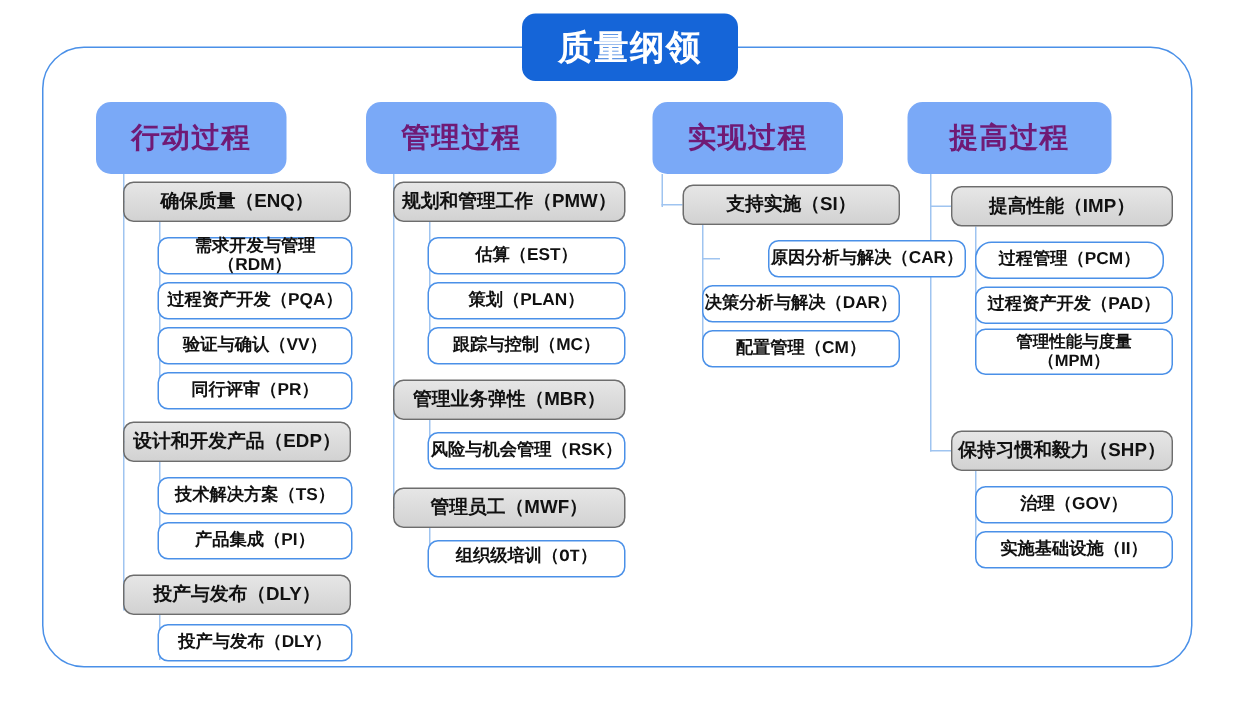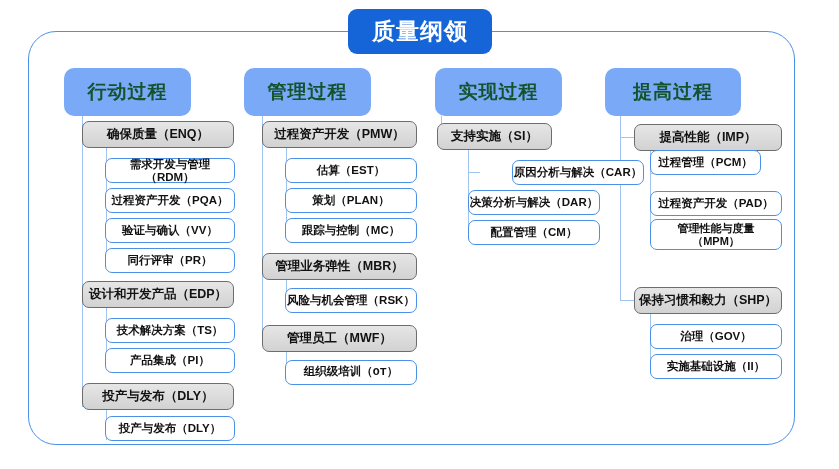--- a/index.html
+++ b/index.html
@@ -30,21 +30,21 @@
     display:flex;align-items:center;justify-content:center;
     color:#ffffff;font-size:23px;font-weight:bold;letter-spacing:1px;
     z-index:6;
   }
 
   
   .col-head{
     position:absolute;height:48px;
     background:#7aa9f7;border-radius:10px;
     display:flex;align-items:center;justify-content:center;
-    color:#14532d;font-size:19px;font-weight:bold;letter-spacing:1px;
+    color:#701a75;font-size:19px;font-weight:bold;letter-spacing:1px;
     z-index:5;
   }
 
   
   .grp{
     position:absolute;height:27px;
     background:linear-gradient(180deg,#e6e6e6 0%,#d2d2d2 100%);
     border:1.4px solid #6d6d6d;border-radius:7px;
     display:flex;align-items:center;justify-content:center;
     color:#111111;font-size:12.5px;font-weight:bold;
@@ -100,21 +100,21 @@
   <div class="grp" style="left:82px;top:383px;width:152px;">投产与发布（DLY）</div>
   <div class="conn v" style="left:106px;top:410px;height:30px;"></div>
   <div class="conn h" style="left:106px;top:428px;width:12px;"></div>
   <div class="leaf" style="left:105px;top:416px;width:130px;">投产与发布（DLY）</div>
 
   <div class="col-head" style="left:244px;top:68px;width:127px;">管理过程</div>
 
   <div class="conn v" style="left:262px;top:116px;height:222px;"></div>
 
   <div class="conn h" style="left:262px;top:134px;width:12px;"></div>
-  <div class="grp" style="left:262px;top:121px;width:155px;">过程资产开发（PMW）</div>
+  <div class="grp" style="left:262px;top:121px;width:155px;">规划和管理工作（PMW）</div>
   <div class="conn v" style="left:286px;top:148px;height:82px;"></div>
   <div class="conn h" style="left:286px;top:170px;width:12px;"></div>
   <div class="leaf" style="left:285px;top:158px;width:132px;">估算（EST）</div>
   <div class="conn h" style="left:286px;top:200px;width:12px;"></div>
   <div class="leaf" style="left:285px;top:188px;width:132px;">策划（PLAN）</div>
   <div class="conn h" style="left:286px;top:230px;width:12px;"></div>
   <div class="leaf" style="left:285px;top:218px;width:132px;">跟踪与控制（MC）</div>
 
   <div class="conn h" style="left:262px;top:266px;width:12px;"></div>
   <div class="grp" style="left:262px;top:253px;width:155px;">管理业务弹性（MBR）</div>
@@ -126,38 +126,38 @@
   <div class="grp" style="left:262px;top:325px;width:155px;">管理员工（MWF）</div>
   <div class="conn v" style="left:286px;top:352px;height:22px;"></div>
   <div class="conn h" style="left:286px;top:372px;width:12px;"></div>
   <div class="leaf" style="left:285px;top:360px;width:132px;font-family:Liberation Mono, monospace;">组织级培训（OT）</div>
 
   <div class="col-head" style="left:435px;top:68px;width:127px;">实现过程</div>
 
   <div class="conn v" style="left:441px;top:116px;height:22px;"></div>
 
   <div class="conn h" style="left:441px;top:136px;width:14px;"></div>
-  <div class="grp" style="left:437px;top:123px;width:115px;">支持实施（SI）</div>
+  <div class="grp" style="left:455px;top:123px;width:145px;">支持实施（SI）</div>
   <div class="conn v" style="left:468px;top:150px;height:82px;"></div>
   <div class="conn h" style="left:468px;top:172px;width:12px;"></div>
   <div class="leaf" style="left:468px;top:160px;width:132px;margin-left:44px;">原因分析与解决（CAR）</div>
   <div class="conn h" style="left:468px;top:202px;width:12px;"></div>
   <div class="leaf" style="left:468px;top:190px;width:132px;">决策分析与解决（DAR）</div>
   <div class="conn h" style="left:468px;top:232px;width:12px;"></div>
   <div class="leaf" style="left:468px;top:220px;width:132px;">配置管理（CM）</div>
 
   <div class="col-head" style="left:605px;top:68px;width:136px;">提高过程</div>
 
   <div class="conn v" style="left:620px;top:116px;height:185px;"></div>
 
   <div class="conn h" style="left:620px;top:137px;width:14px;"></div>
   <div class="grp" style="left:634px;top:124px;width:148px;">提高性能（IMP）</div>
   <div class="conn v" style="left:650px;top:151px;height:86px;"></div>
   <div class="conn h" style="left:650px;top:173px;width:12px;"></div>
-  <div class="leaf" style="left:650px;top:150px;width:111px;">过程管理（PCM）</div>
+  <div class="leaf" style="left:650px;top:161px;width:126px;border-radius:11px;">过程管理（PCM）</div>
   <div class="conn h" style="left:650px;top:203px;width:12px;"></div>
   <div class="leaf" style="left:650px;top:191px;width:132px;">过程资产开发（PAD）</div>
   <div class="conn h" style="left:650px;top:235px;width:12px;"></div>
   <div class="leaf two-line" style="left:650px;top:219px;width:132px;white-space:pre-line;">管理性能与度量
 （MPM）</div>
 
   <div class="conn h" style="left:620px;top:300px;width:14px;"></div>
   <div class="grp" style="left:634px;top:287px;width:148px;">保持习惯和毅力（SHP）</div>
   <div class="conn v" style="left:650px;top:314px;height:52px;"></div>
   <div class="conn h" style="left:650px;top:336px;width:12px;"></div>

